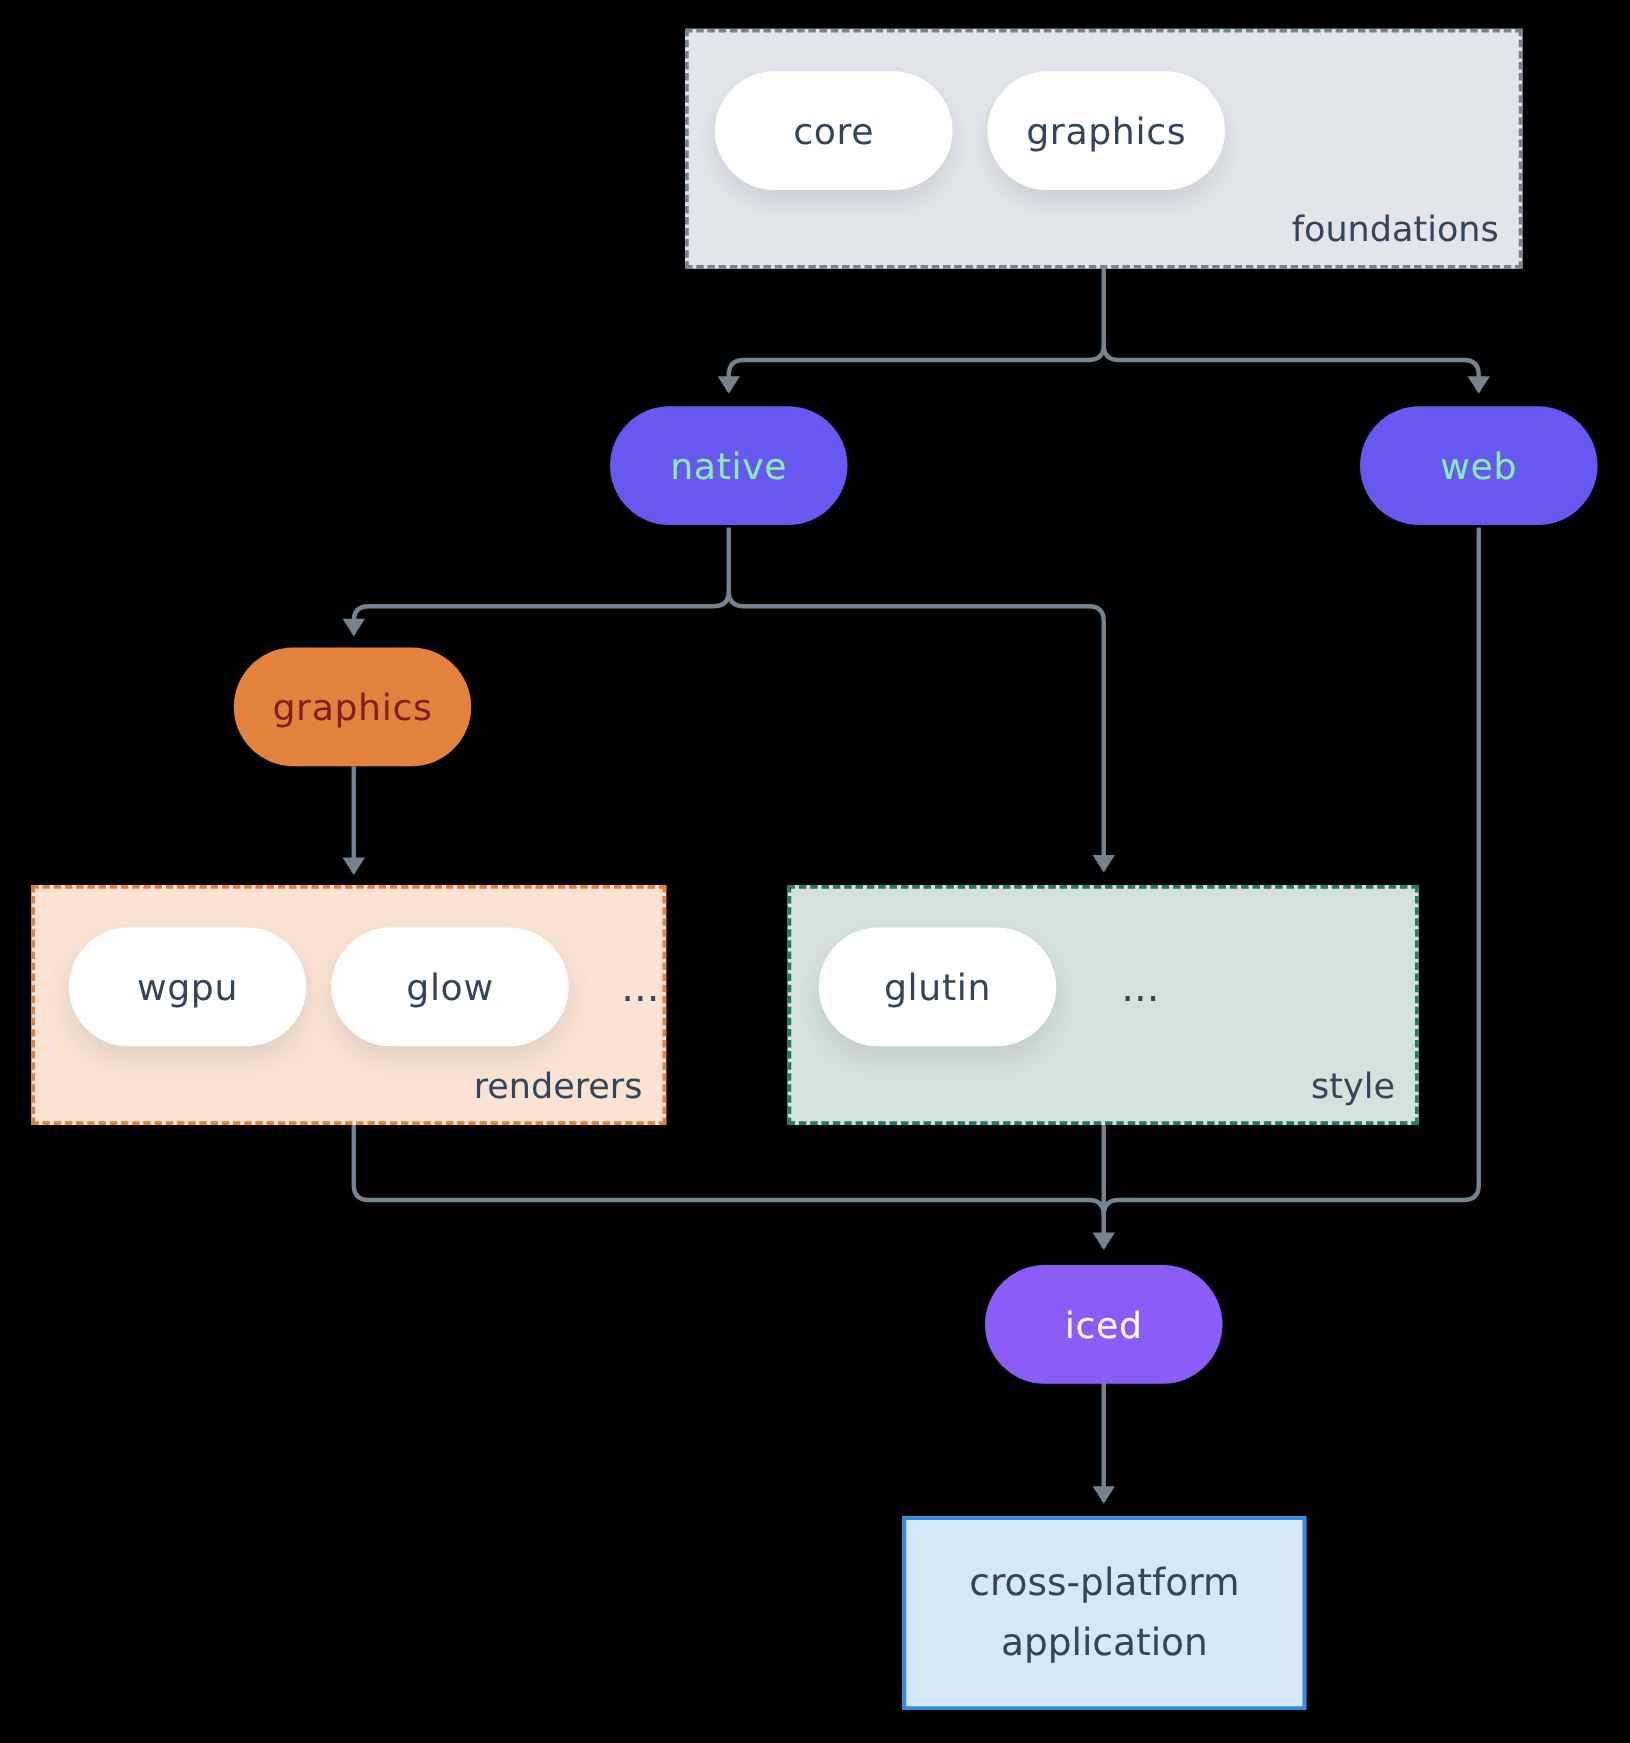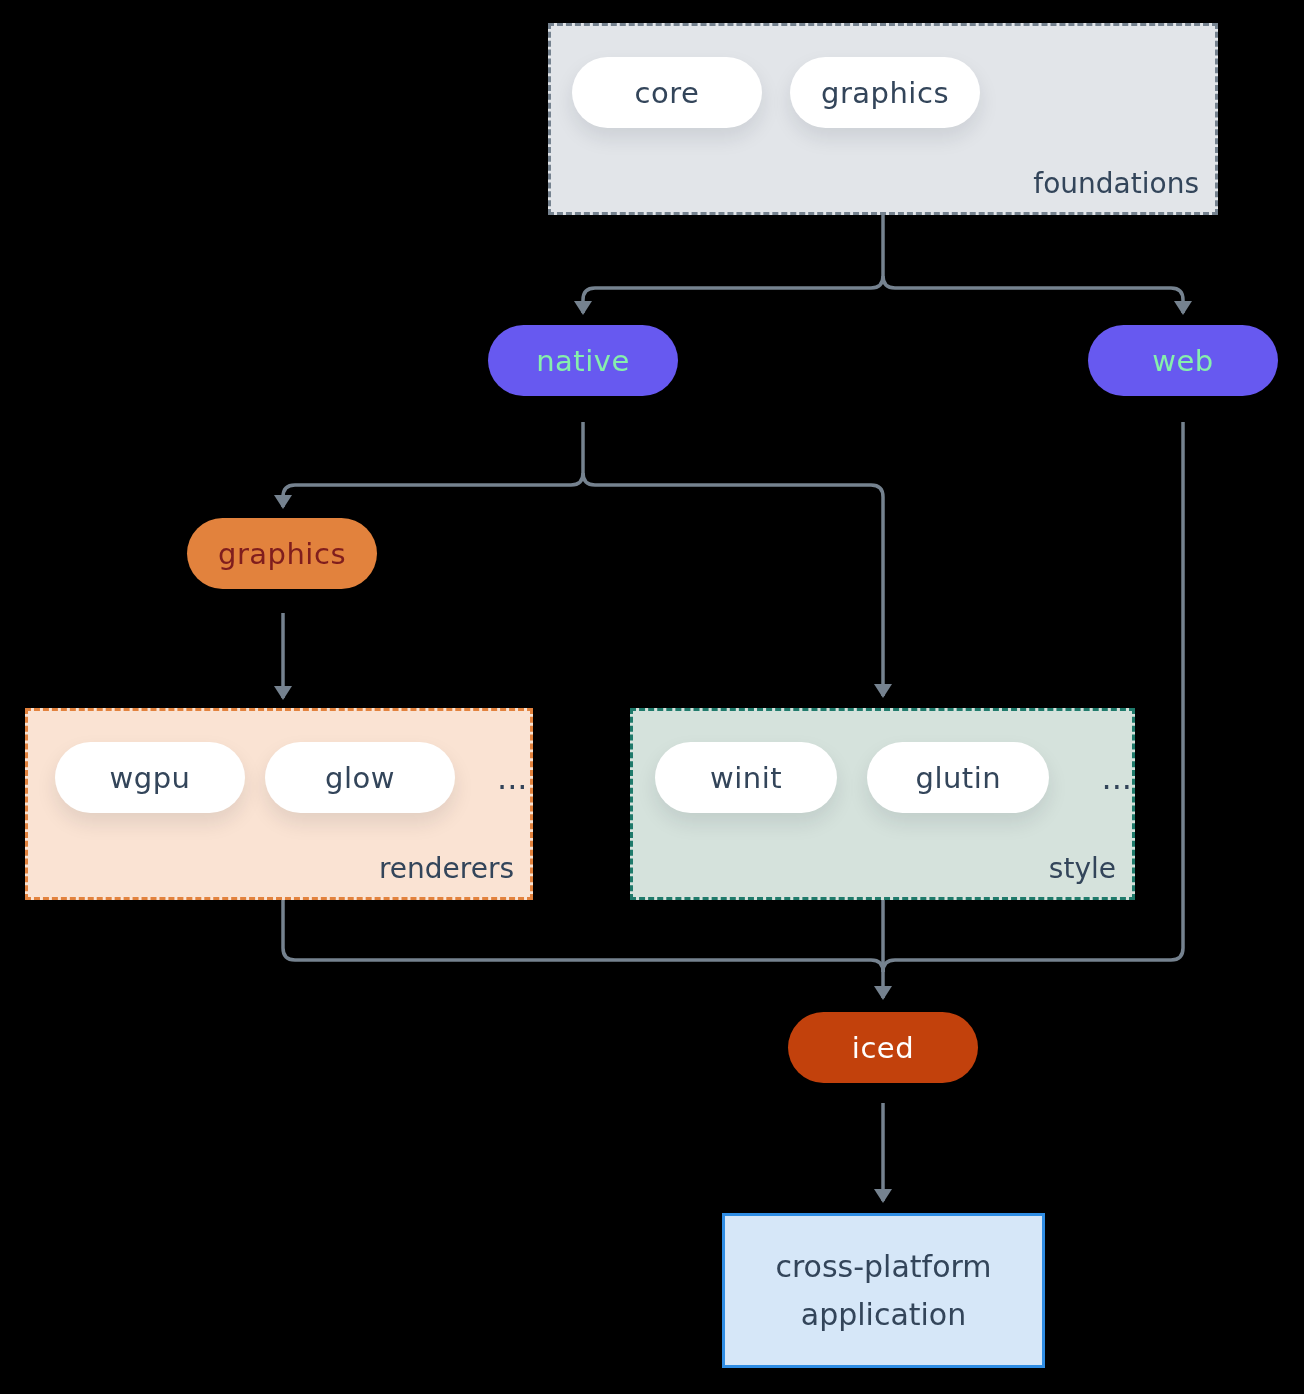--- a/index.html
+++ b/index.html
@@ -12,38 +12,38 @@
     overflow: hidden;
   }
   svg.connectors {
     position: absolute;
     left: 0; top: 0;
     pointer-events: none;
   }
   .pill {
     position: absolute;
     width: 190px;
-    height: 71px;
+    height: 95px;
     border-radius: 48px;
     display: flex;
     align-items: center;
     justify-content: center;
     font-size: 29px;
     letter-spacing: 0.5px;
     box-sizing: border-box;
   }
   .pill.white {
     position: static;
     background: #ffffff;
     color: #33455a;
     box-shadow: 0 10px 20px rgba(20,30,45,0.10);
   }
   .pill.native, .pill.web { background: #6759f0; color: #86efac; }
   .pill.graphics { background: #e2823d; color: #7f1d1d; }
-  .pill.iced { background: #c2410c; color: #ffffff; }
+  .pill.iced { background: #8b5cf6; color: #ffffff; }
   .group {
     position: absolute;
     box-sizing: border-box;
   }
   .group.foundations {
     left: 548px; top: 23px; width: 670px; height: 192px;
     background: #e2e5e9;
     border: 3px dashed #75828f;
   }
   .group.renderers {
@@ -143,21 +143,20 @@
     <div class="pill-row">
       <div class="pill white">wgpu</div>
       <div class="pill white">glow</div>
       <span class="more-dots">...</span>
     </div>
     <div class="group-label">renderers</div>
   </div>
 
   <div class="group shells">
     <div class="pill-row">
-      <div class="pill white">winit</div>
       <div class="pill white">glutin</div>
       <span class="more-dots">...</span>
     </div>
     <div class="group-label">style</div>
   </div>
 
   <div class="pill iced" style="left:788px; top:1012px;">iced</div>
 
   <div class="app-box">cross-platform application</div>
 

